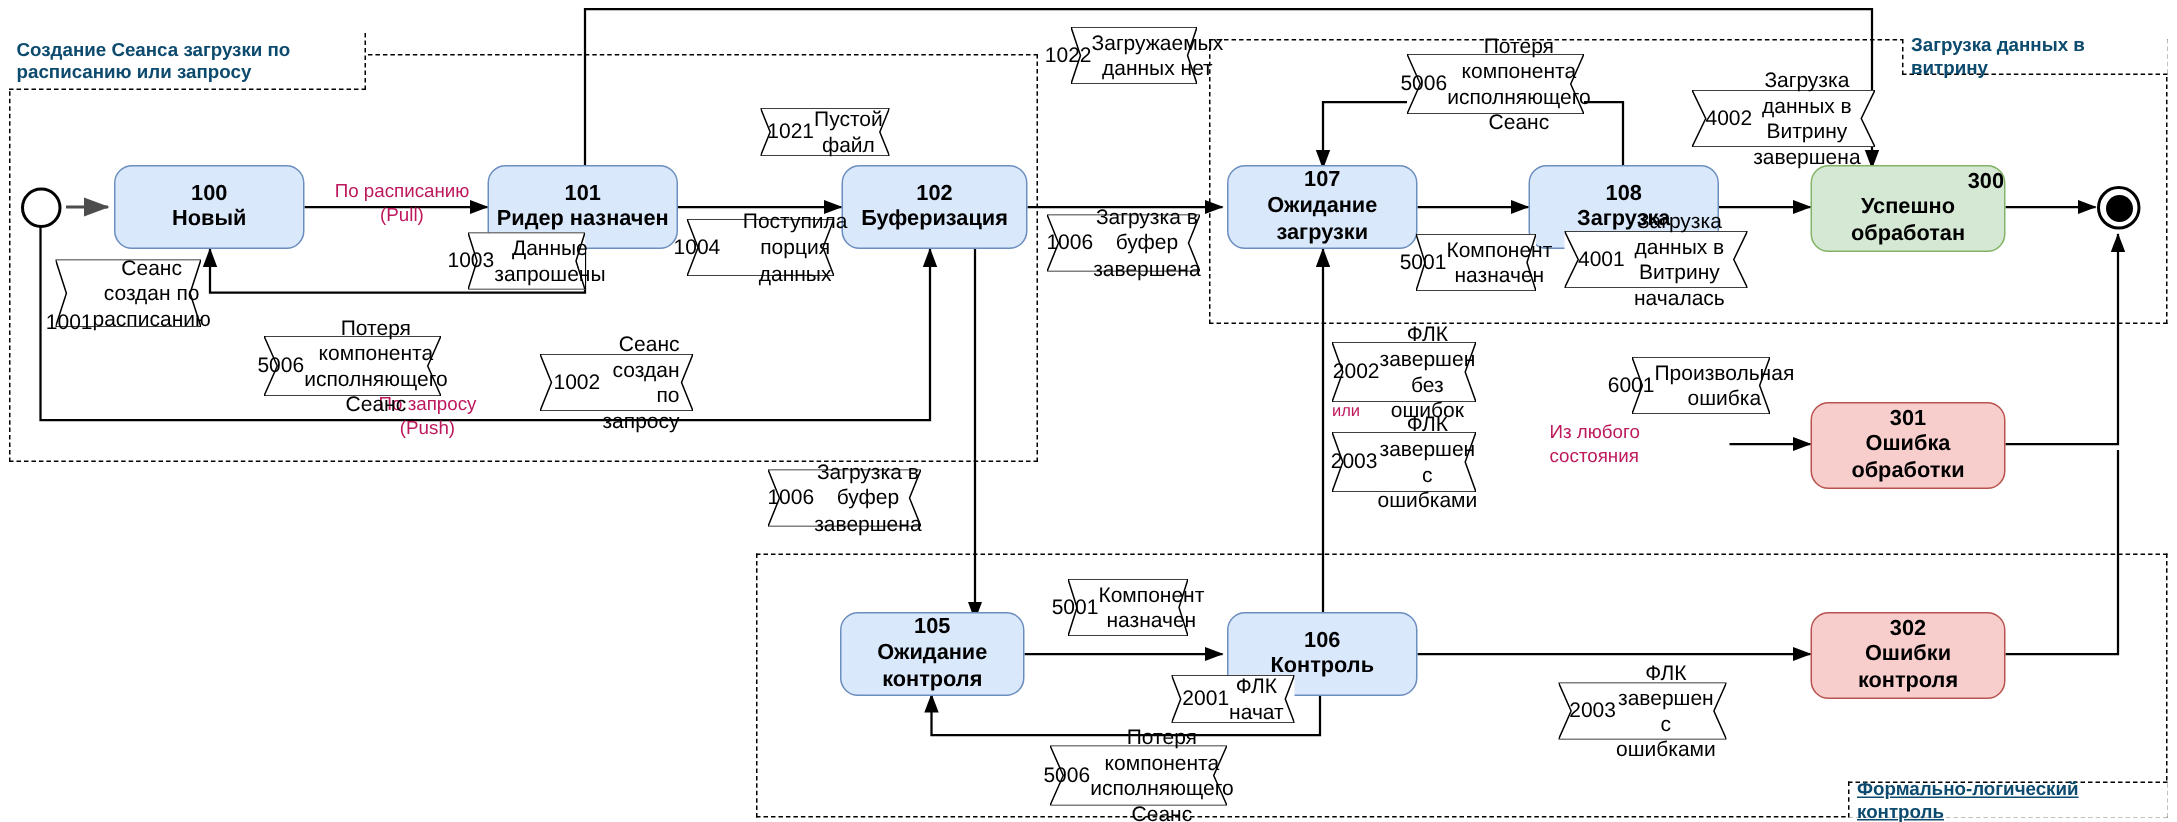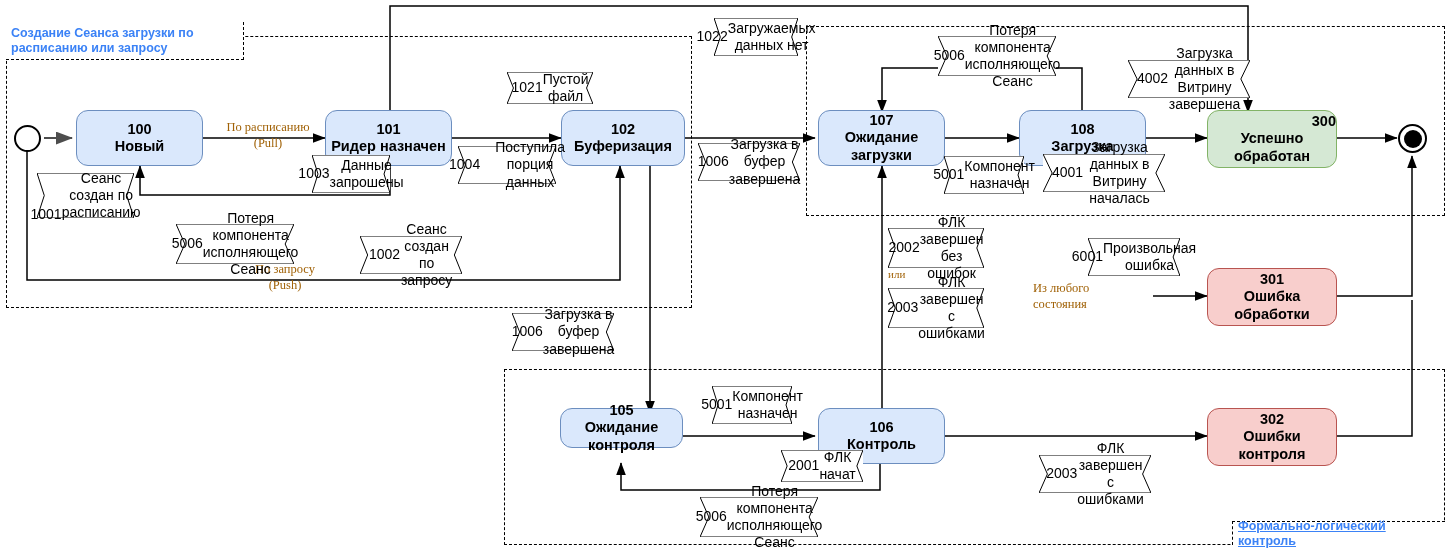--- a/index.html
+++ b/index.html
@@ -11,36 +11,36 @@
         display:flex;flex-direction:column;align-items:center;justify-content:center;
         font-weight:bold;font-size:14.5px;line-height:1.18;text-align:center;color:#000;}
   .node .num{display:block;}
   .node .nm{display:block;}
   .n-blue{background:#dae8fc;border:1.6px solid #6c8ebf;}
   .n-green{background:#d5e8d4;border:1.6px solid #82b366;align-items:flex-end;}
   .n-red{background:#f8cecc;border:1.6px solid #b85450;}
 
   .zone{position:absolute;box-sizing:border-box;border:1.5px dashed #000;background:transparent;}
   .zone-cap{position:absolute;box-sizing:border-box;border:1.5px dashed #000;
-            background:#fff;font-size:12.5px;font-weight:bold;color:#3b82f6;
+            background:#fff;font-size:12.5px;font-weight:bold;color:#0c4a6e;
             display:flex;align-items:center;padding:2px 5px;line-height:1.2;}
   .zone-cap.tl{border-top:none;border-left:none;}
   .zone-cap.tr{border-top:none;border-right:none;justify-content:flex-end;}
   .zone-cap.br{border-bottom:none;border-right:none;text-decoration:underline;}
 
   .evt{position:absolute;box-sizing:border-box;font-size:14px;line-height:1.22;
        text-align:center;color:#000;background:#fff;border:1px solid #000;
        display:flex;flex-direction:row;align-items:center;justify-content:center;
        padding:1px 9px;}
   .evt .c{display:block;}
   .evt.rr{clip-path:polygon(0 0,100% 0,92% 50%,100% 100%,0 100%,8% 50%);
           border:none;background:#fff;}
   .evt .bgshape{position:absolute;left:0;top:0;width:100%;height:100%;}
 
-  .plain{position:absolute;font-size:12.5px;line-height:1.25;color:#a16207;text-align:center;font-family:Liberation Serif, serif;}
+  .plain{position:absolute;font-size:12.5px;line-height:1.25;color:#be185d;text-align:center;}
   .plain.lft{text-align:left;}
 
   .circ{position:absolute;border-radius:50%;box-sizing:border-box;}
   .circ-start{border:2px solid #000;background:#fff;}
   .circ-end-outer{border:2px solid #000;background:#fff;}
   .circ-end-inner{background:#000;border-radius:50%;position:absolute;}
 </style>
 </head>
 <body>
 
@@ -105,20 +105,23 @@
 
     </g>
   </svg>
 
   <div class="zone" style="left:6px;top:36px;width:686px;height:272px;"></div>
   <div class="zone-cap tl" style="left:6px;top:22px;width:238px;height:38px;">
     <span>Создание Сеанса загрузки по расписанию или запросу</span>
   </div>
 
   <div class="zone" style="left:806px;top:26px;width:639px;height:190px;"></div>
+  <div class="zone-cap tr" style="left:1268px;top:26px;width:177px;height:24px;">
+    <span>Загрузка данных в витрину</span>
+  </div>
 
   <div class="zone" style="left:504px;top:369px;width:941px;height:176px;"></div>
   <div class="zone-cap br" style="left:1232px;top:521px;width:213px;height:24px;">
     <span>Формально-логический контроль</span>
   </div>
 
   <div class="circ circ-start" style="left:14px;top:125px;width:27px;height:27px;"></div>
 
   <div class="circ circ-end-outer" style="left:1398px;top:124px;width:29px;height:29px;">
     <div class="circ-end-inner" style="left:3.5px;top:3.5px;width:18px;height:18px;"></div>
@@ -132,21 +135,21 @@
   <div class="node n-blue" style="left:325px;top:110px;width:127px;height:56px;">
     <span class="num">101</span>
     <span class="nm">Ридер назначен</span>
   </div>
 
   <div class="node n-blue" style="left:561px;top:110px;width:124px;height:56px;">
     <span class="num">102</span>
     <span class="nm">Буферизация</span>
   </div>
 
-  <div class="node n-blue" style="left:560px;top:408px;width:123px;height:40px;">
+  <div class="node n-blue" style="left:560px;top:408px;width:123px;height:56px;">
     <span class="num">105</span>
     <span class="nm">Ожидание контроля</span>
   </div>
 
   <div class="node n-blue" style="left:818px;top:408px;width:127px;height:56px;">
     <span class="num">106</span>
     <span class="nm">Контроль</span>
   </div>
 
   <div class="node n-blue" style="left:818px;top:110px;width:127px;height:56px;">
@@ -188,21 +191,21 @@
       </svg>
     <span class="c" style="position: relative; z-index: 2;">5006</span>
     <span class="c" style="position: relative; z-index: 2;">Потеря компонента исполняющего Сеанс</span>
   </div>
 
   <div class="evt rr" style="left: 360px; top: 236px; width: 102px; height: 38px; clip-path: none;">
       <svg class="bgshape" viewBox="0 0 102 38" preserveAspectRatio="none">
         <path d="M0,0 L102,0 L94.35,19 L102,38 L0,38 L7.6499999999999995,19 Z" fill="#ffffff" stroke="#000000" stroke-width="1"></path>
       </svg>
     <span class="c" style="position: relative; z-index: 2;">1002</span>
-    <span class="c" style="position: relative; z-index: 2;">Сеанс создан по запросу</span>
+    <span class="c" style="position: relative; z-index: 2; text-align: right;">Сеанс создан по запросу</span>
   </div>
 
   <div class="evt rr" style="left: 312px; top: 155px; width: 78px; height: 38px; clip-path: none;">
       <svg class="bgshape" viewBox="0 0 78 38" preserveAspectRatio="none">
         <path d="M0,0 L78,0 L72,19 L78,38 L0,38 L6,19 Z" fill="#ffffff" stroke="#000000" stroke-width="1"></path>
       </svg>
     <span class="c" style="position: relative; z-index: 2;">1003</span>
     <span class="c" style="position: relative; z-index: 2;">Данные запрошены</span>
   </div>
 

